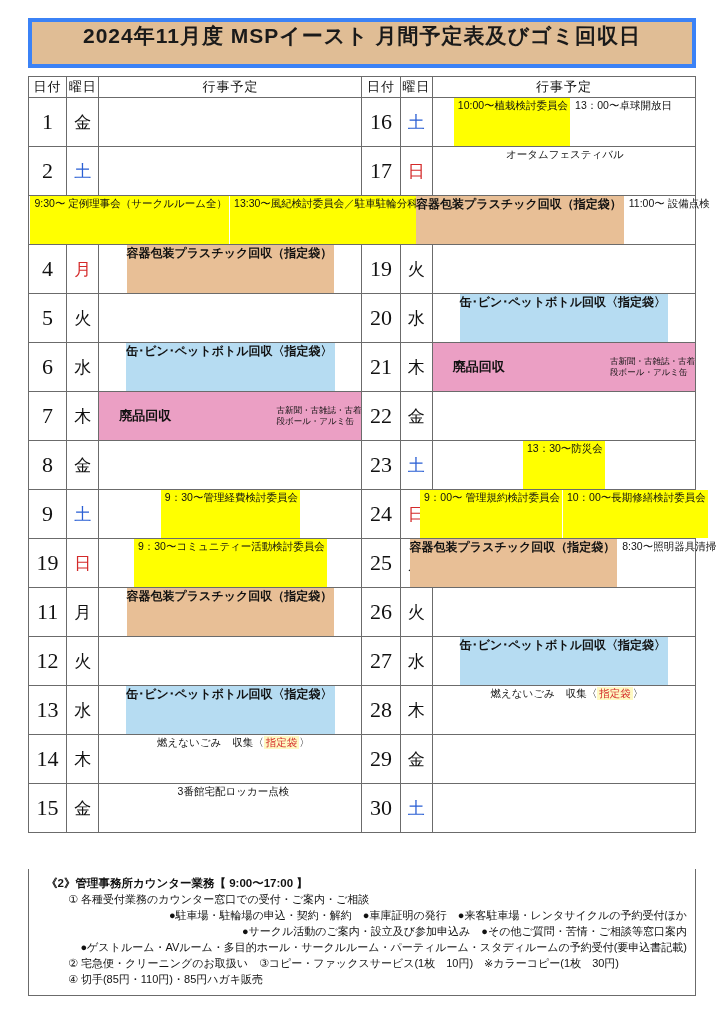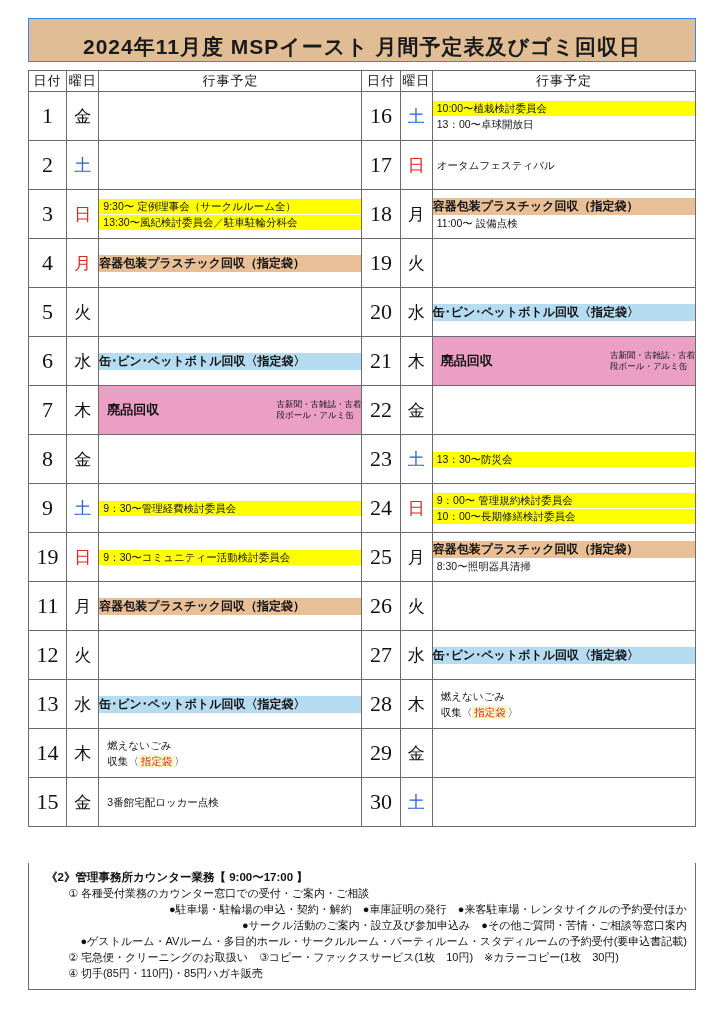--- a/index.html
+++ b/index.html
@@ -18,23 +18,23 @@
     position: relative;
     width: 724px;
     height: 1024px;
     box-sizing: border-box;
     padding: 14px 28px 10px 28px;
   }
   
   .title-bar {
     height: 42px;
     background: #e0bd95;
-    border: 1px solid #3b82f6;
+    border: 4px solid #3b82f6;
     display: flex;
-    align-items: flex-end;
+    align-items: flex-start;
     justify-content: center;
     margin: 4px 0 8px 0;
   }
   .title-bar .title-text {
     font-size: 21px;
     font-weight: bold;
     letter-spacing: 1px;
     color: #1a1a1a;
     white-space: nowrap;
   }
@@ -74,21 +74,21 @@
   }
   .sat { color: #2a5fd4; }
   .sun { color: #d42a2a; }
   td.ev {
     padding: 0;
     height: 48px;
     position: relative;
   }
   .evwrap {
     display: flex;
-    flex-direction: column;
+    flex-direction: row;
     justify-content: center;
     height: 48px;
     gap: 1px;
     padding: 0;
   }
   .line {
     font-size: 10.5px;
     line-height: 13px;
     padding: 1px 2px 1px 4px;
     white-space: nowrap;
@@ -111,21 +111,21 @@
   }
   .pinkrow {
     display: flex;
     align-items: center;
     height: 48px;
     background: #eb9fc4;
   }
   .pinkrow .ttl {
     font-size: 13px;
     font-weight: bold;
-    padding-left: 8px;
+    padding-left: 20px;
     white-space: nowrap;
   }
   .pinkrow .side {
     margin-left: auto;
     text-align: left;
   }
   .pinkrow .side div {
     font-size: 8.5px;
     line-height: 11px;
   }

